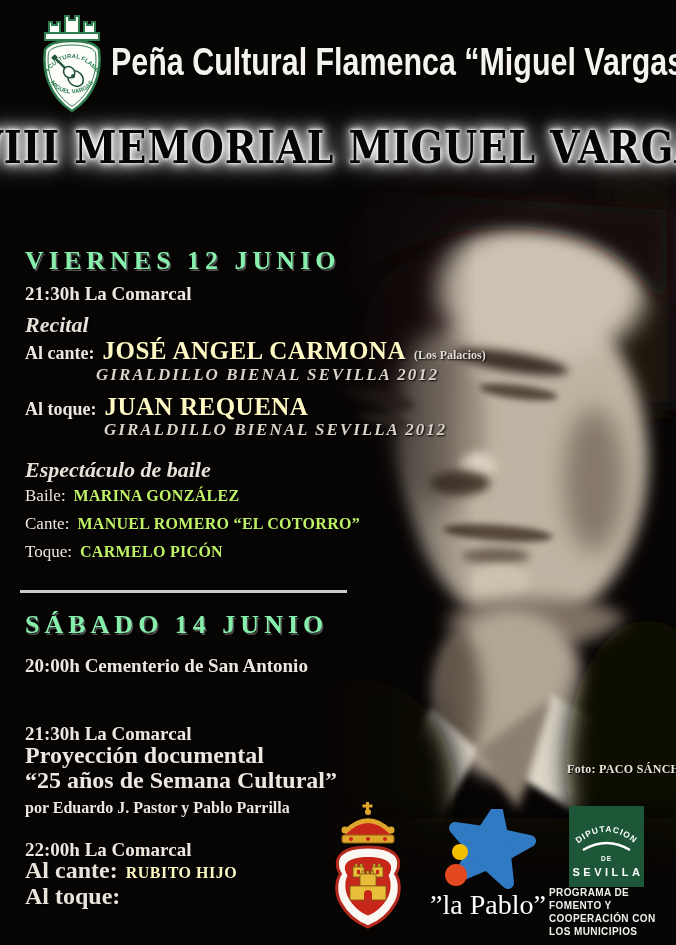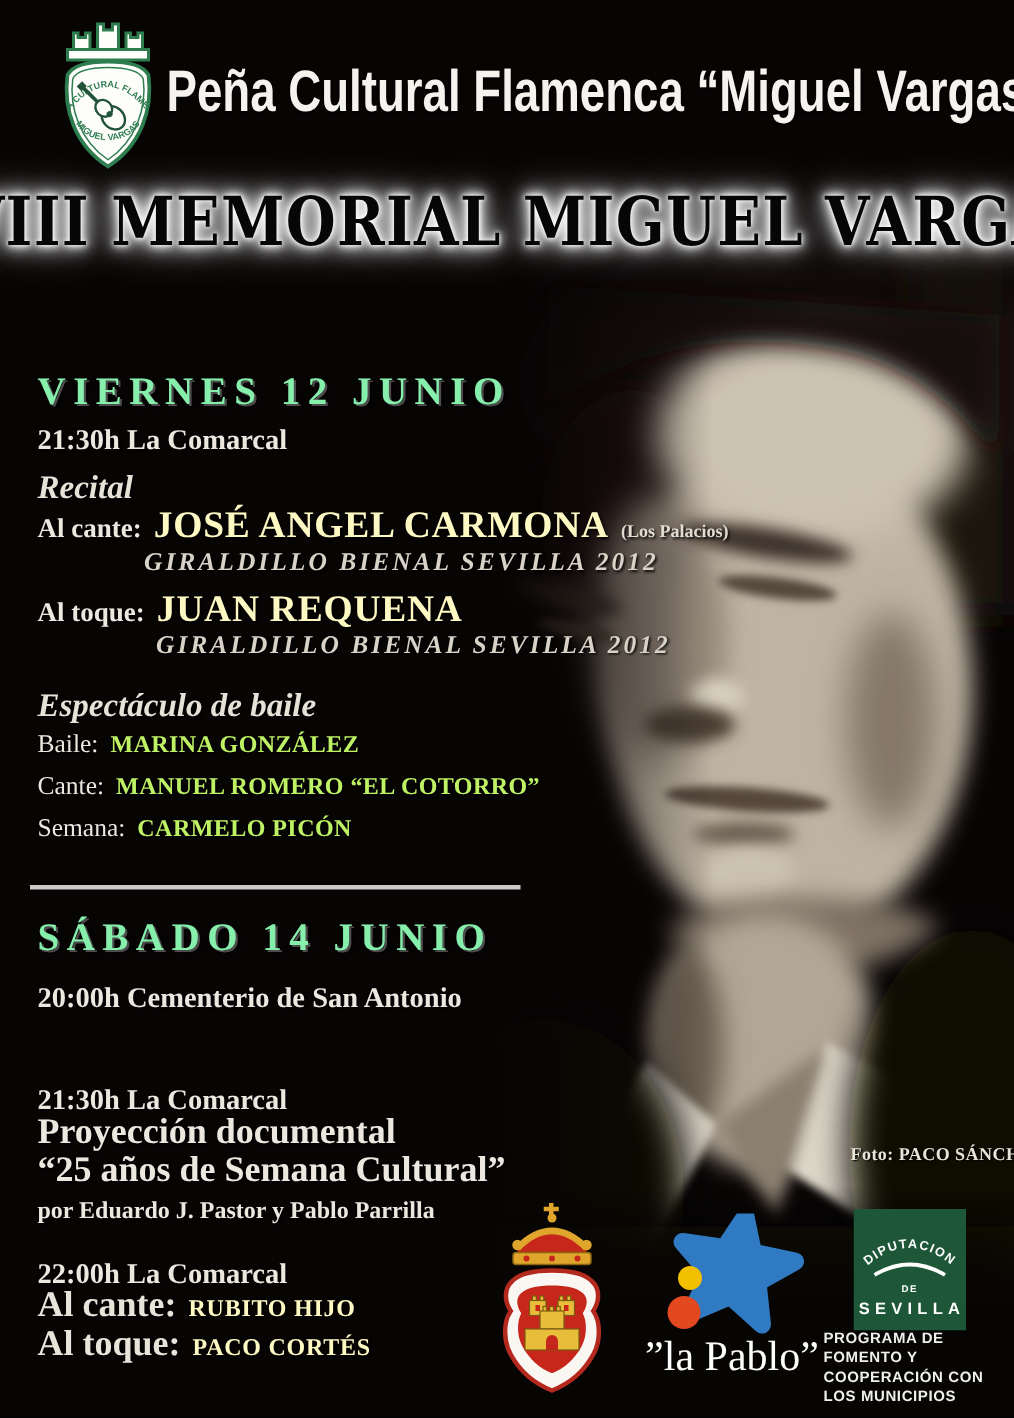--- a/index.html
+++ b/index.html
@@ -193,21 +193,21 @@
   <div class="abs italic-title" style="left:25px;top:457px;">Espectáculo de baile</div>
   <div class="abs person-row" style="left:25px;top:486px;">
     <span class="lbl-sm">Baile:</span>
     <span class="name-md">MARINA GONZÁLEZ</span>
   </div>
   <div class="abs person-row" style="left:25px;top:514px;">
     <span class="lbl-sm">Cante:</span>
     <span class="name-md">MANUEL ROMERO “EL COTORRO”</span>
   </div>
   <div class="abs person-row" style="left:25px;top:542px;">
-    <span class="lbl-sm">Semana:</span>
+    <span class="lbl-sm">Toque:</span>
     <span class="name-md">CARMELO PICÓN</span>
   </div>
 
   <div class="abs divider"></div>
 
   <div class="abs day-heading" style="left:25px;top:610px;">SÁBADO 14 JUNIO</div>
 
   <div class="abs time-line" style="left:25px;top:655px;">20:00h Cementerio de San Antonio</div>
 
   <div class="abs time-line" style="left:25px;top:723px;">21:30h La Comarcal</div>
@@ -215,21 +215,20 @@
   <div class="abs time-line" style="left:25px;top:767px;font-size:24px;">“25 años de Semana Cultural”</div>
   <div class="abs time-line" style="left:25px;top:799px;font-size:16px;">por Eduardo J. Pastor y Pablo Parrilla</div>
 
   <div class="abs time-line" style="left:25px;top:839px;">22:00h La Comarcal</div>
   <div class="abs person-row big-row" style="left:25px;top:857px;">
     <span class="lbl">Al cante:</span>
     <span class="name">RUBITO HIJO</span>
   </div>
   <div class="abs person-row big-row" style="left:25px;top:883px;">
     <span class="lbl">Al toque:</span>
-    <span class="name">PACO CORTÉS</span>
   </div>
 
   <div class="abs photo-credit">Foto: PACO SÁNCHEZ</div>
 
   <svg class="abs" style="left:331px;top:801px;" width="74" height="130" viewBox="0 0 74 130">
 
     <rect x="35" y="1" width="3" height="8" fill="#dfa62b"></rect>
     <rect x="31.5" y="3.5" width="10" height="3" fill="#dfa62b"></rect>
     <path d="M14,31 Q37,8 60,31 L60,36 L14,36 Z" fill="#c7271b"></path>
     <path d="M14,31 Q37,8 60,31" fill="none" stroke="#dfa62b" stroke-width="4.5"></path>

